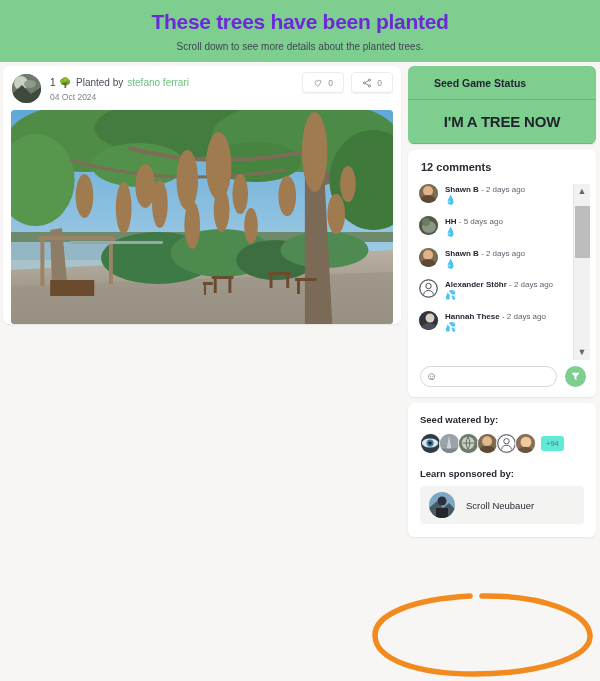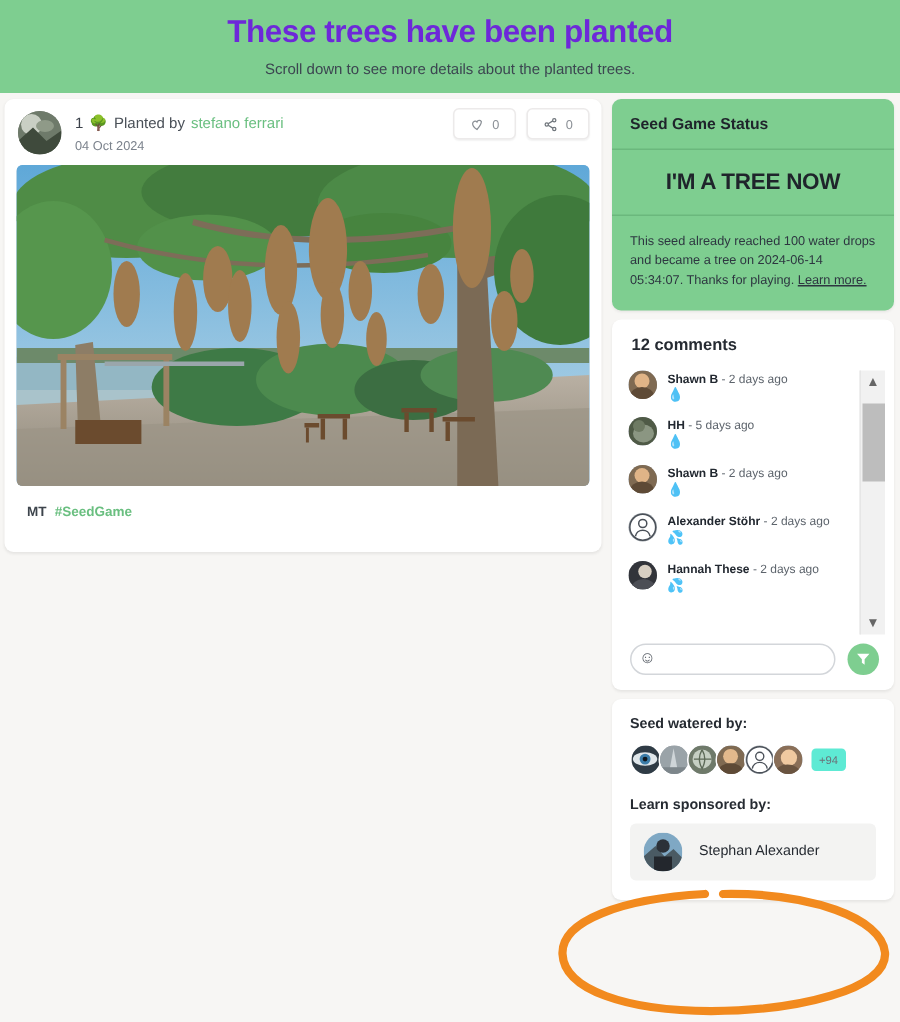--- a/index.html
+++ b/index.html
@@ -98,21 +98,21 @@
   .rcard {
     background: #fff;
     border-radius: 6px;
     box-shadow: 0 1px 2px rgba(0,0,0,.07);
     margin: 0 4px 6px 3px;
     overflow: hidden;
   }
   .seed-card { background: #7ece90; margin-top: 4px; }
   .seed-title {
     font-size: 10.5px; font-weight: 700; color: #1f242b;
-    padding: 11px 12px 10px 12px;
+    padding: 11px 12px 10px 26px;
     border-bottom: 1px solid #6bb87d;
   }
   .seed-banner {
     text-align: center; font-size: 15px; font-weight: 700;
     color: #1f242b; padding: 13px 0 13px 0;
     border-bottom: 1px solid #6bb87d;
     letter-spacing: -0.2px;
   }
   .seed-text {
     font-size: 8.5px; color: #2d3640; line-height: 1.55;
@@ -331,36 +331,28 @@
           </g>
 
           <rect x="30" y="128" width="4" height="48" fill="#9b8363"></rect>
           <rect x="100" y="128" width="4" height="46" fill="#9b8363"></rect>
           <rect x="28" y="126" width="78" height="4" fill="#9b8363"></rect>
 
           <rect x="60" y="131" width="95" height="3" fill="#9aa6ab"></rect>
         </svg>
       </div>
 
-      <div class="post-tags">
-        <span class="tag-mt">MT</span>
-        <span class="tag-link">#SeedGame</span>
-      </div>
     </div>
   </div>
 
   <div class="col-right">
 
     <div class="rcard seed-card">
       <div class="seed-title">Seed Game Status</div>
       <div class="seed-banner">I'M A TREE NOW</div>
-      <div class="seed-text">
-        <span>This seed already reached 100 water drops and became a tree on 2024-06-14 05:34:07. Thanks for playing.</span>
-        <a href="#" class="learn-link">Learn more.</a>
-      </div>
     </div>
 
     <div class="rcard comments-card">
       <div class="comments-title">12 comments</div>
       <div class="comments-body">
         <div class="comments-list">
 
           <div class="comment">
             <div class="c-avatar">
               <svg viewBox="0 0 19 19">
@@ -521,21 +513,21 @@
       <div class="s-title">Learn sponsored by:</div>
       <div class="sponsor-box">
         <div class="s-av">
           <svg viewBox="0 0 26 26">
               <rect width="26" height="26" fill="#7fa8c4"></rect>
               <path d="M0 16 L8 9 L14 16 L20 11 L26 17 L26 26 L0 26Z" fill="#4a5a63"></path>
               <circle cx="13" cy="9" r="4.5" fill="#2c3138"></circle>
               <rect x="7" y="16" width="12" height="10" fill="#23272d"></rect>
             </svg>
         </div>
-        <div class="s-name">Stephan Alexander</div>
+        <div class="s-name">Scroll Neubauer</div>
       </div>
     </div>
   </div>
 </div>
 
 <svg class="annot" viewBox="0 0 225 88">
   <path d="M112 6 C 170 5, 218 22, 220 45 C 222 70, 160 84, 104 84 C 48 84, 6 70, 5 46 C 4 24, 44 9, 100 6" fill="none" stroke="#f28a1e" stroke-width="5.5" stroke-linecap="round"></path>
 </svg>
 
 </body></html>

